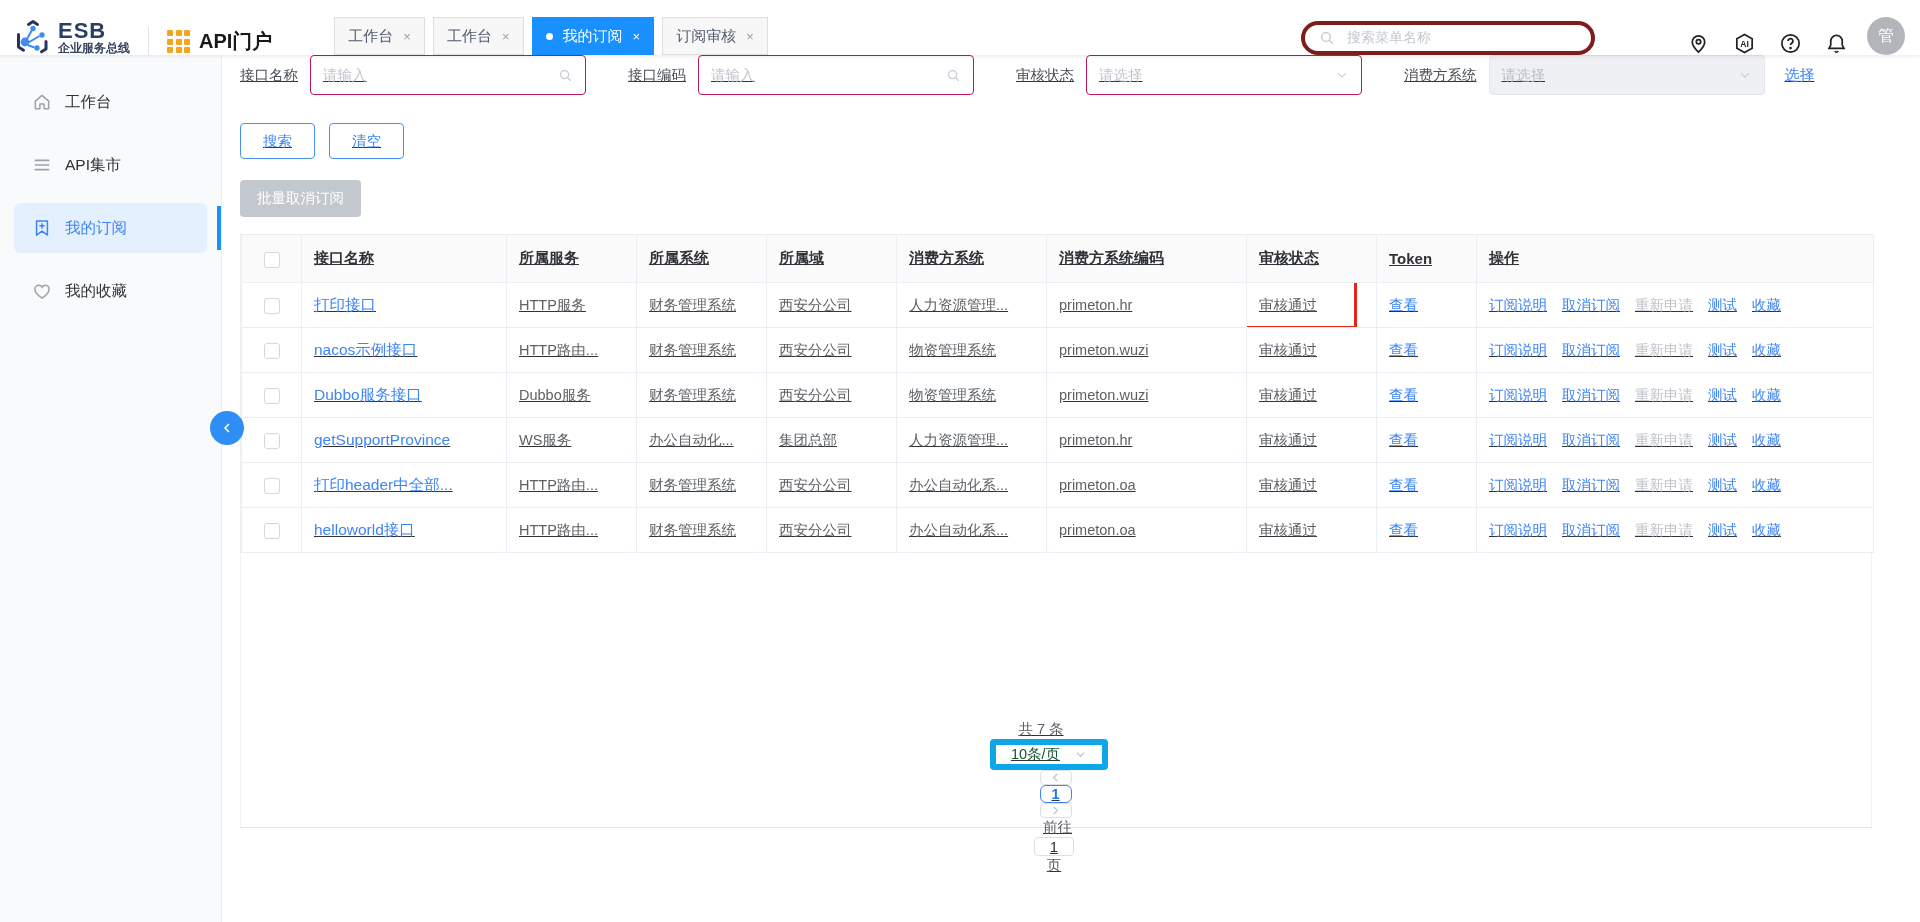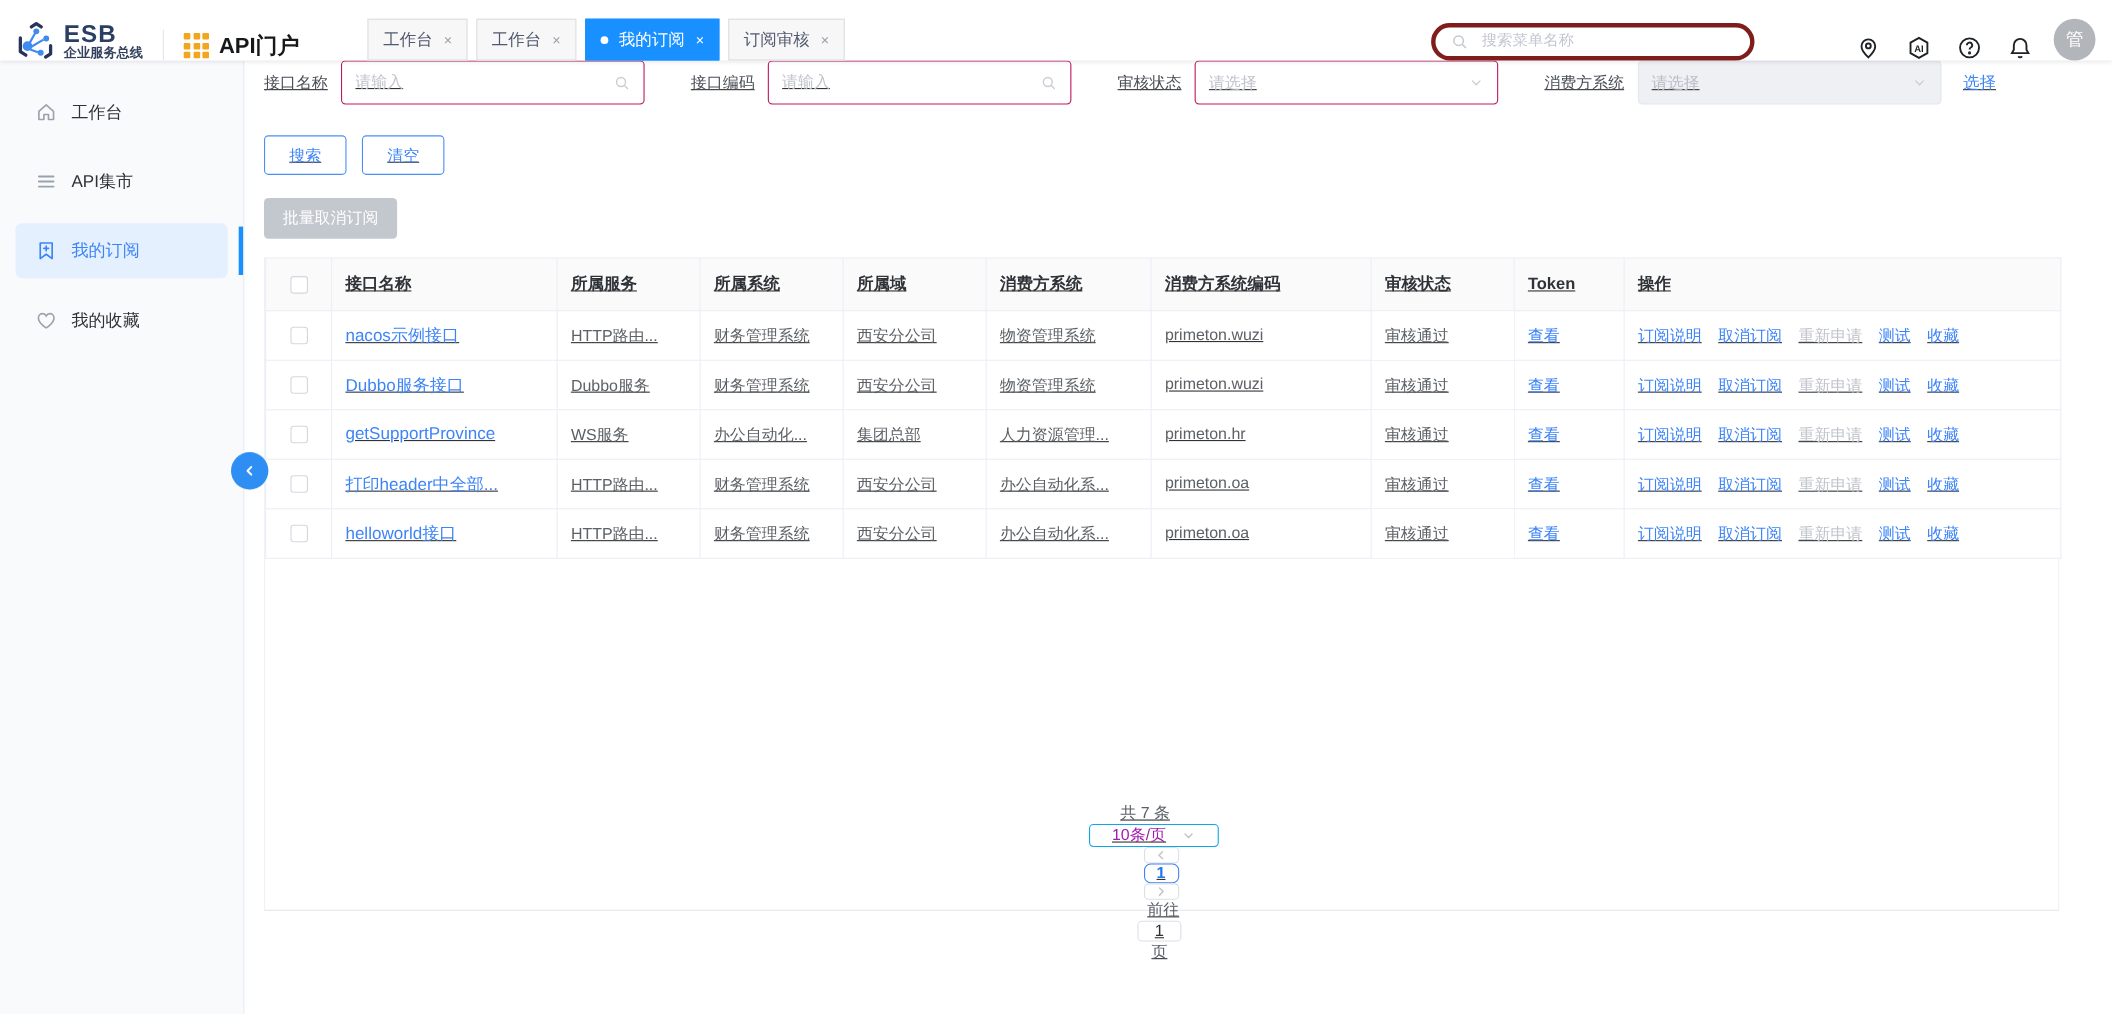--- a/index.html
+++ b/index.html
@@ -95,23 +95,23 @@
   td.status-td { position:relative; }
   .hlbox { position:absolute; left:-12px; top:-3px; width:122px; height:49px;
     border:3px solid #e8231a; z-index:5; pointer-events:none; }
   a.act { color:#3d84f7; text-decoration:none; margin-right:15px; cursor:pointer; }
   a.act.dis { color:#c0c4cc; cursor:default; }
 
   
   .pager { width:1632px; height:47px; display:flex; align-items:center;
     justify-content:flex-end; padding-right:14px; font-size:14.5px; color:#5a5e66;flex-direction:column; }
   .pg-total { margin-right:16px; }
-  .pg-size { width:118px; height:36px; border:1px solid #0ea5e9; border-radius:4px;
+  .pg-size { width:118px; height:36px; border:6px solid #0ea5e9; border-radius:4px;
     display:flex; align-items:center; justify-content:center; gap:14px; cursor:pointer;
-    color:#a21caf; }
+    color:#14532d; }
   .pg-size .chev { color:#b9bec7; display:flex; }
   .pg-arrow { width:32px; height:32px; margin-left:13px; border:1px solid #dcdfe6;
     border-radius:4px; background:#fff; display:flex; align-items:center;
     justify-content:center; color:#c0c4cc; cursor:pointer; }
   .pg-page { width:32px; height:32px; margin-left:13px; border:1px solid #3d84f7;
     border-radius:6px; background:#fff; display:flex; align-items:center;
     justify-content:center; color:#1f78f0; font-weight:bold; cursor:pointer; }
   .pg-goto { margin-left:17px; }
   .pg-input { width:40px; height:36px; margin-left:10px; border:1px solid #dcdfe6;
     border-radius:4px; text-align:center; font-size:15px; color:#303133;
@@ -348,20 +348,32 @@
           <th>消费方系统</th>
           <th>消费方系统编码</th>
           <th>审核状态</th>
           <th>Token</th>
           <th>操作</th>
         </tr>
       </thead>
       <tbody>
           <tr>
             <td class="c-center"><span class="cb"></span></td>
+            <td><a class="lnk name">打印接口</a></td>
+            <td>HTTP服务</td>
+            <td>财务管理系统</td>
+            <td>西安分公司</td>
+            <td>人力资源管理...</td>
+            <td>primeton.hr</td>
+            <td class="status-td"><i class="hlbox"></i><span>审核通过</span></td>
+            <td><a class="lnk">查看</a></td>
+            <td><a class="act">订阅说明</a><a class="act">取消订阅</a><a class="act dis">重新申请</a><a class="act">测试</a><a class="act">收藏</a></td>
+          </tr>
+          <tr>
+            <td class="c-center"><span class="cb"></span></td>
             <td><a class="lnk name">nacos示例接口</a></td>
             <td>HTTP路由...</td>
             <td>财务管理系统</td>
             <td>西安分公司</td>
             <td>物资管理系统</td>
             <td>primeton.wuzi</td>
             <td class="status-td"><span>审核通过</span></td>
             <td><a class="lnk">查看</a></td>
             <td><a class="act">订阅说明</a><a class="act">取消订阅</a><a class="act dis">重新申请</a><a class="act">测试</a><a class="act">收藏</a></td>
           </tr>

